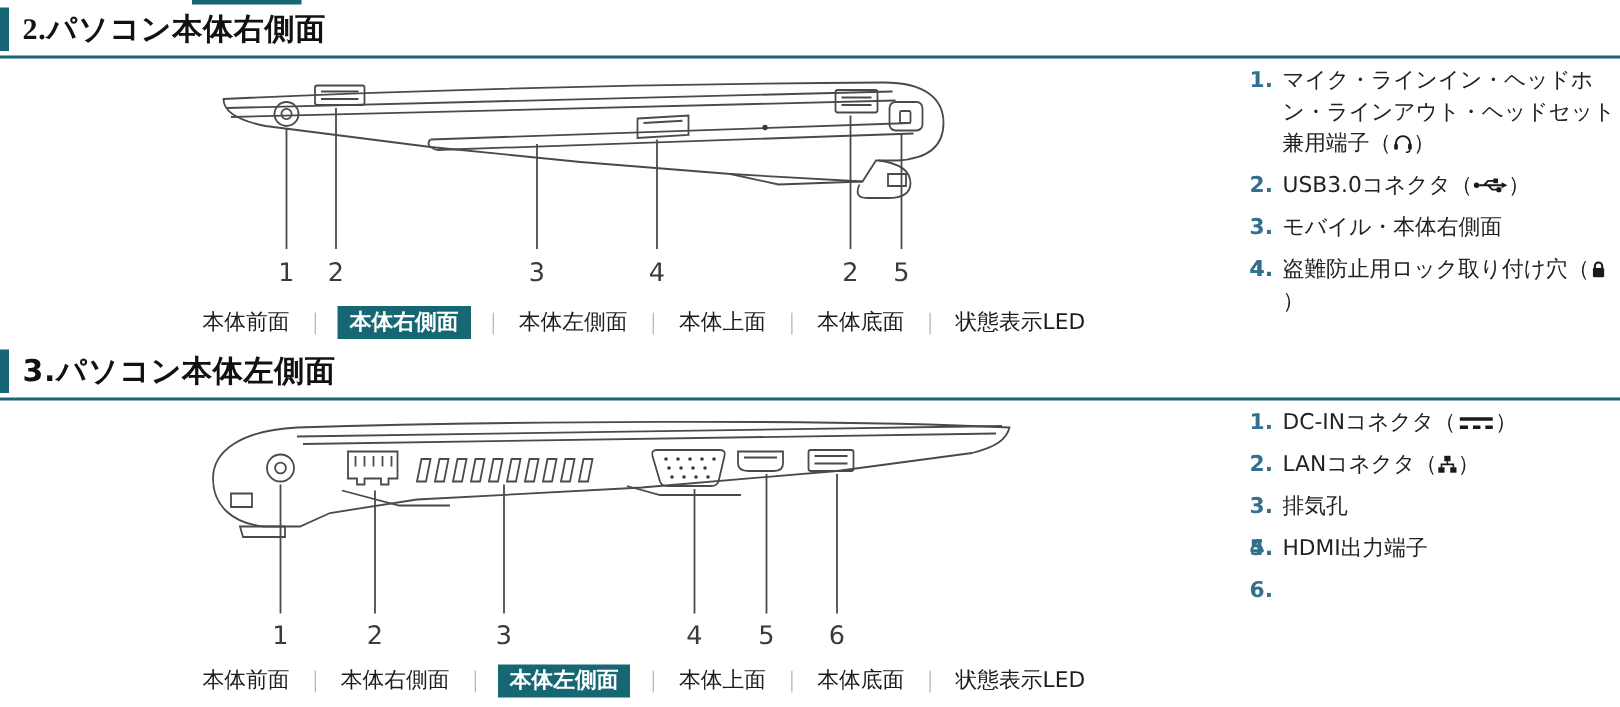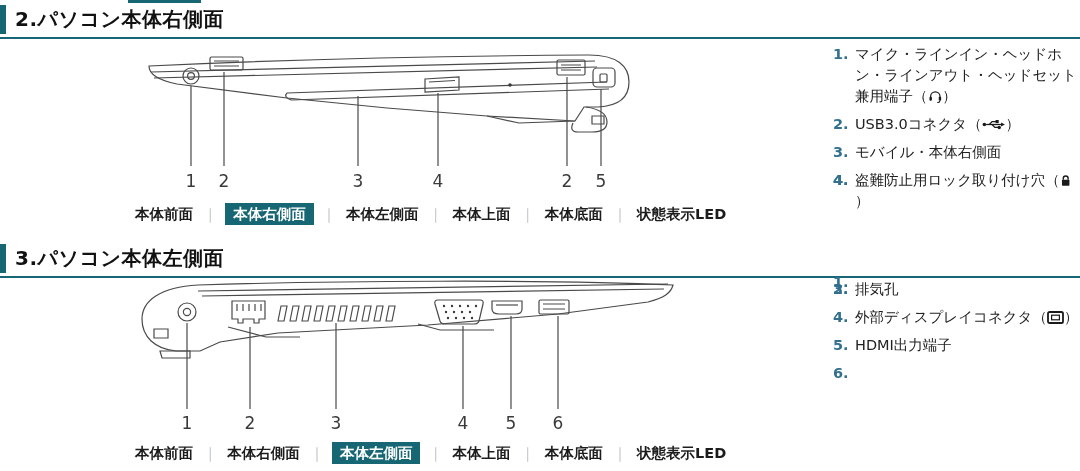--- a/index.html
+++ b/index.html
@@ -9,21 +9,21 @@
   
   .top-remnant{position:absolute;left:128px;top:0;width:73px;height:3px;background:#176673;}
 
   
   .sec-head{position:absolute;left:0;width:1080px;border-bottom:2px solid #176673;padding-bottom:3px;}
   .sec-head .ht{display:inline-block;border-left:6px solid #176673;padding:1px 0 1px 9px;
     font-size:20px;font-weight:bold;color:#111;letter-spacing:0.5px;}
 
   
   .navrow{position:absolute;font-size:14.5px;white-space:nowrap;color:#1c1c1c;}
-  .navrow .nav-item{cursor:pointer;padding:3px 2px;font-weight:bold;}
+  .navrow .nav-item{cursor:pointer;padding:3px 2px;}
   .navrow .nav-item.active{background:#176673;color:#fff;font-weight:bold;padding:3px 8px;}
   .navrow .sep{color:#b3bcc0;margin:0 8px;}
 
   
   .portlist{position:absolute;width:247px;list-style:none;margin:0;padding:0;
     font-size:14.5px;line-height:1.45;color:#222;}
   .portlist li{position:relative;padding-left:22px;margin-bottom:7px;}
   .portlist .pnum{position:absolute;left:0;top:0;font-weight:bold;color:#31708f;}
   .portlist .ptext{word-break:break-all;}
   .ic{height:13px;vertical-align:-2px;}
@@ -36,21 +36,21 @@
   .dfill{fill:#3a3a3a;stroke:none;}
   .dnum{font-family:"DejaVu Sans",sans-serif;font-size:17px;fill:#3a3a3a;text-anchor:middle;}
 </style>
 </head>
 <body>
 
 <div id="stage">
 
   <div class="top-remnant"></div>
 
-  <div class="sec-head" style="top:5px;">
+  <div class="sec-head" style="top:5px;font-family:Liberation Serif, serif;">
     <span class="ht">2.パソコン本体右側面</span>
   </div>
 
   <div class="diagram" style="left:137px;top:46px;">
     <svg width="565" height="152" viewBox="0 0 565 152">
 
       <path class="dln" d="M12,20 C140,14 300,10 452,9 C480,9 492,20 492,36 C492,52 481,60 461,61 L447,61 L438,75 L382,77 L350,70 L250,62 L150,52 L40,38 C20,34 12,28 12,20 Z"></path>
       <path class="dln" d="M14,26 L458,15"></path>
       <path class="dln" d="M17,32 L460,21"></path>
 
@@ -108,21 +108,21 @@
               <circle cx="18.8" cy="9.2" r="1.9" fill="#1a1a1a"></circle>
             </svg></span>）</span></li>
       <li><span class="pnum">3.</span><span class="ptext">モバイル・本体右側面</span></li>
       <li><span class="pnum">4.</span></li>
       <li><span class="pnum">4.</span><span class="ptext">盗難防止用ロック取り付け穴（<span><svg class="ic" viewBox="0 0 14 16">
               <path d="M4,7V5.4a3,3 0 0 1 6,0V7" fill="none" stroke="#1a1a1a" stroke-width="1.7"></path>
               <rect x="2.4" y="7" width="9.2" height="7.6" rx="1" fill="#1a1a1a"></rect>
             </svg></span>）</span></li>
     </ul>
 
-  <div class="sec-head" style="top:244px;text-decoration:underline;">
+  <div class="sec-head" style="top:233px;text-decoration:underline;">
     <span class="ht">3.パソコン本体左側面</span>
   </div>
 
   <div class="diagram" style="left:128px;top:271px;">
     <svg width="575" height="168" viewBox="0 0 575 168">
 
       <path class="dln" d="M545,14 C420,8 200,10 70,14 C32,16 14,30 14,48 C14,66 27,78 48,80 L72,80 L92,71 L150,62 L300,54 L430,43 L520,31 C536,27 543,22 545,14 Z"></path>
       <path class="dln" d="M70,20 L540,13"></path>
       <path class="dln" d="M74,25 L536,18"></path>
 
@@ -180,24 +180,29 @@
       <text class="dnum" x="208" y="158">3</text>
       <text class="dnum" x="335" y="158">4</text>
       <text class="dnum" x="383" y="158">5</text>
       <text class="dnum" x="430" y="158">6</text>
     </svg>
   </div>
 
   <div class="navrow" style="left:133px;top:444px;"><span class="nav-item">本体前面</span><span class="sep">｜</span><span class="nav-item">本体右側面</span><span class="sep">｜</span><span class="nav-item active">本体左側面</span><span class="sep">｜</span><span class="nav-item">本体上面</span><span class="sep">｜</span><span class="nav-item">本体底面</span><span class="sep">｜</span><span class="nav-item">状態表示LED</span></div>
 
   <ul class="portlist" style="left:833px;top:272px;">
-      <li><span class="pnum">1.</span></li>
-      <li><span class="pnum">2.</span></li>
+      <li><span class="pnum">1.</span><span class="ptext">DC-INコネクタ（<span><svg class="ic icw" viewBox="0 0 24 10">
+              <path d="M2,3H22" stroke="#1a1a1a" stroke-width="2.2" fill="none"></path>
+              <path d="M2,8h5 M10,8h4.5 M17.5,8h4.5" stroke="#1a1a1a" stroke-width="2.2" fill="none"></path>
+            </svg></span>）</span></li>
+      <li><span class="pnum">2.</span><span class="ptext">LANコネクタ（<span><svg class="ic" viewBox="0 0 16 15">
+              <rect x="5.6" y="1" width="4.8" height="4.2" fill="#1a1a1a"></rect>
+              <rect x="1" y="9.8" width="4.8" height="4.2" fill="#1a1a1a"></rect>
+              <rect x="10.2" y="9.8" width="4.8" height="4.2" fill="#1a1a1a"></rect>
+              <path d="M8,5.2v2.4 M3.4,9.8V7.6h9.2v2.2" stroke="#1a1a1a" stroke-width="1.2" fill="none"></path>
+            </svg></span>）</span></li>
       <li><span class="pnum">3.</span><span class="ptext">排気孔</span></li>
-      <li><span class="pnum">4.</span><span class="ptext">外部ディスプレイコネクタ（<span><svg class="ic" viewBox="0 0 17 13">
-              <rect x="1" y="1" width="15" height="11" rx="1.6" fill="none" stroke="#1a1a1a" stroke-width="1.8"></rect>
-              <rect x="4.6" y="4.2" width="7.8" height="4.6" fill="none" stroke="#1a1a1a" stroke-width="1.2"></rect>
-            </svg></span>）</span></li>
+      <li><span class="pnum">4.</span></li>
       <li><span class="pnum">5.</span><span class="ptext">HDMI出力端子</span></li>
       <li><span class="pnum">6.</span></li>
     </ul>
 
 </div>
 
 </body></html>

